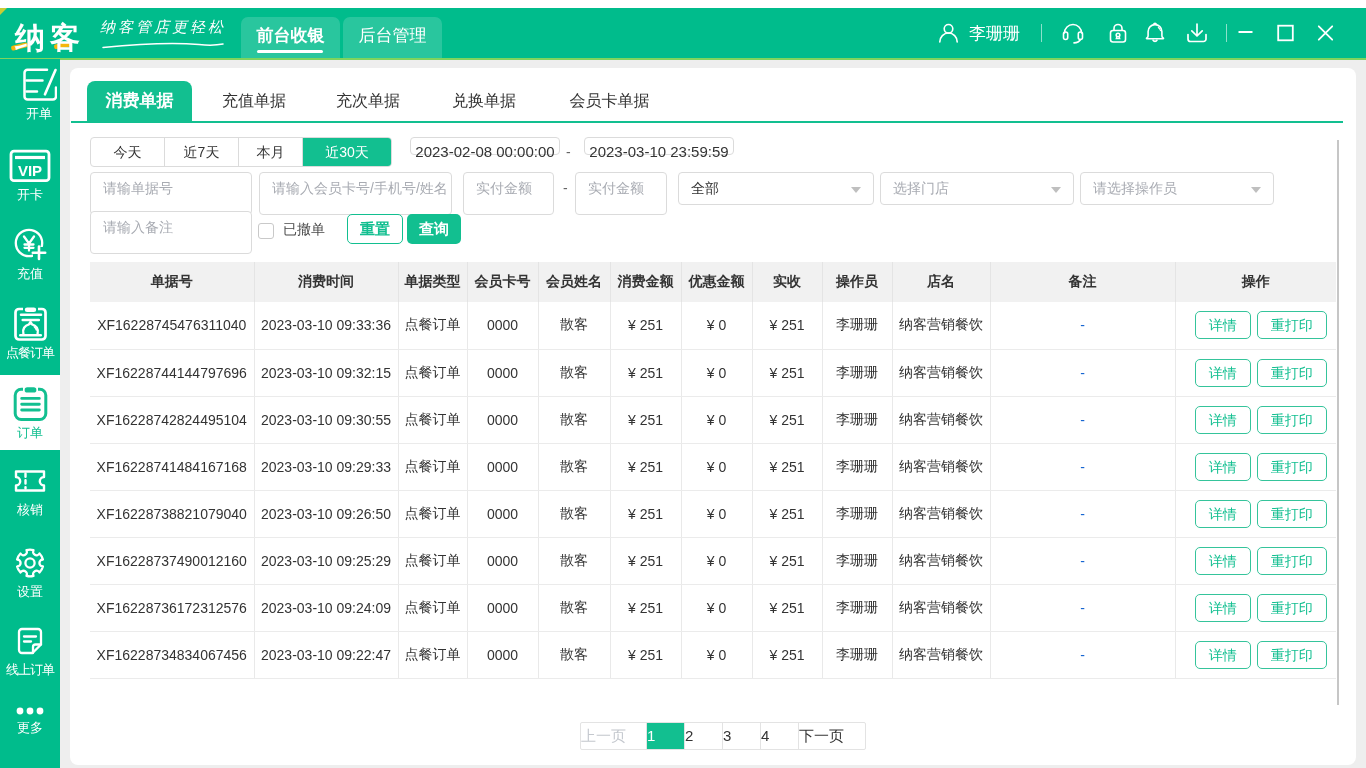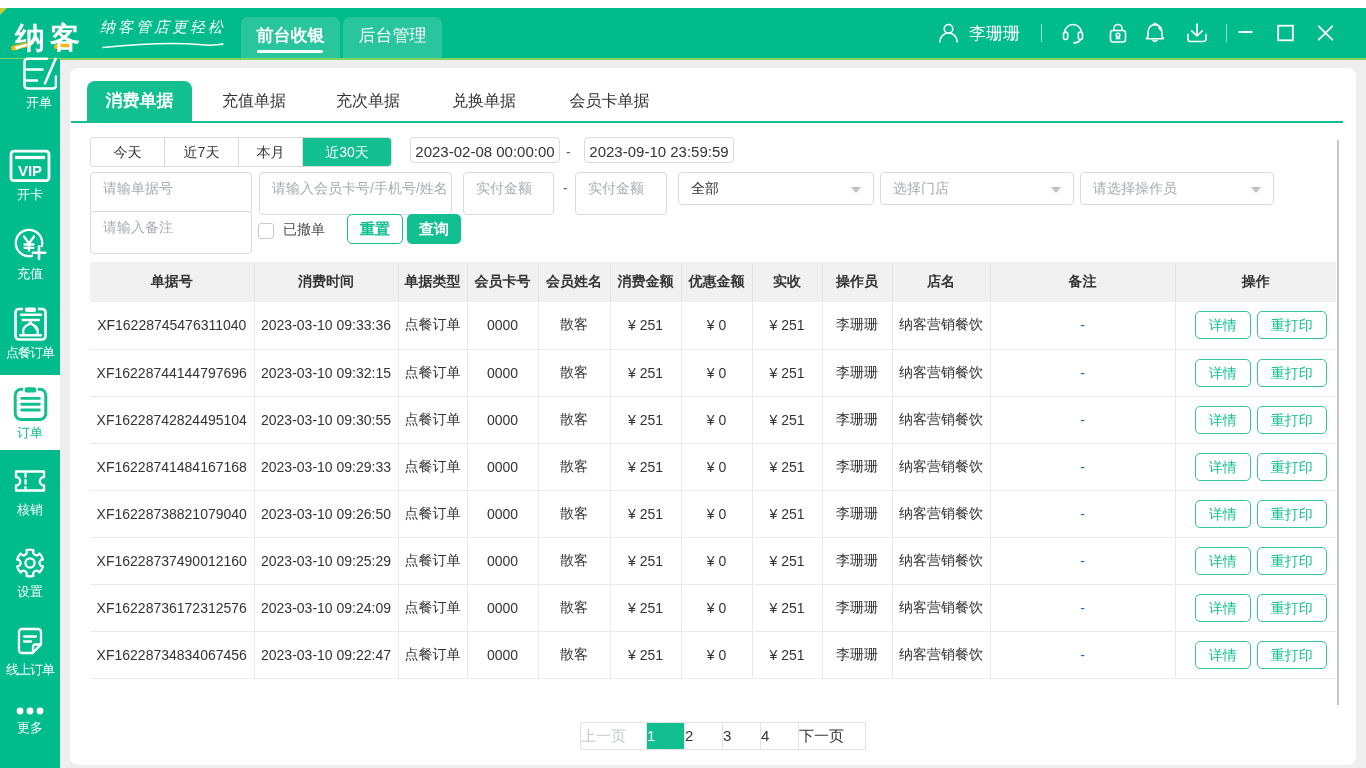--- a/index.html
+++ b/index.html
@@ -30,21 +30,21 @@
 #panel{position:absolute;left:70px;top:60px;width:1286px;height:697px;background:#fff;border-radius:8px;}
 #tabline{position:absolute;left:71px;top:113px;width:1272px;height:2px;background:#12BF90;}
 #tab-active{position:absolute;left:87px;top:73px;width:105px;height:40px;background:#12BF90;border-radius:8px 8px 0 0;color:#fff;font-weight:700;font-size:17px;text-align:center;line-height:40px;}
 .tab{position:absolute;top:73px;height:40px;color:#333333;font-size:16px;line-height:40px;text-align:center;width:110px;}
 
 .inp{position:absolute;height:43px;border:1px solid #DBDBDB;border-radius:4px;background:#fff;font-size:14px;color:#A8ABB2;line-height:31px;padding-left:12px;}
 .seg{position:absolute;left:90px;top:129px;height:30px;border:1px solid #DBDBDB;border-radius:4px;display:flex;overflow:hidden;}
 .seg div{height:28px;line-height:28px;text-align:center;font-size:14px;color:#333333;border-right:1px solid #DBDBDB;}
 .seg div:last-child{border-right:none;}
 .seg .on{background:#12BF90;color:#fff;border-right:none;}
-.dinp{position:absolute;top:129px;height:26px;border:1px solid #DBDBDB;border-radius:4px;font-size:15px;color:#333333;line-height:28px;text-align:center;}
+.dinp{position:absolute;top:129px;height:18px;border:1px solid #DBDBDB;border-radius:4px;font-size:15px;color:#333333;line-height:28px;text-align:center;}
 .dash{position:absolute;color:#666;font-size:14px;}
 .sel{position:absolute;top:164px;height:33px;border:1px solid #DBDBDB;border-radius:4px;font-size:14px;line-height:31px;padding-left:12px;}
 .arr{position:absolute;right:12px;top:14px;width:0;height:0;border-left:5px solid transparent;border-right:5px solid transparent;border-top:6px solid #BFBFBF;}
 #cb{position:absolute;left:258px;top:215px;width:16px;height:16px;border:1px solid #C9C9C9;border-radius:3px;background:#fff;}
 #cbl{position:absolute;left:283px;top:213px;font-size:14px;color:#4a4a4a;}
 #btn-reset{position:absolute;left:347px;top:206px;width:56px;height:30px;border:1px solid #12BF90;border-radius:5px;color:#12BF90;font-size:15px;font-weight:700;text-align:center;line-height:28px;background:#fff;}
 #btn-query{position:absolute;left:407px;top:206px;width:54px;height:30px;background:#12BF90;border-radius:5px;color:#fff;font-size:15px;font-weight:700;text-align:center;line-height:30px;}
 
 #tblwrap{position:absolute;left:90px;top:254px;width:1246px;height:446px;overflow:hidden;}
 table{border-collapse:collapse;table-layout:fixed;width:1246px;}
@@ -112,21 +112,21 @@
       <path d="M0.5 8 H14.5"></path>
     </svg>
 <svg class="tbi" style="left:1277px;" width="17" height="24" viewBox="0 0 17 24" fill="none" stroke="#fff" stroke-width="1.8">
       <rect x="1.2" y="4.7" width="14.6" height="14.6"></rect>
     </svg>
 <svg class="tbi" style="left:1317px;" width="17" height="24" viewBox="0 0 17 24" fill="none" stroke="#fff" stroke-width="1.8" stroke-linecap="round">
       <path d="M1.8 5.3 L15.2 18.7 M15.2 5.3 L1.8 18.7"></path>
     </svg>
 <div id="sidebar"></div>
     <div id="sb-active"></div>
-    <div class="sbi" style="top:48px;padding-left:18px;">
+    <div class="sbi" style="top:59px;padding-left:18px;">
       <svg width="35" height="35" viewBox="0 0 35 35" fill="none" stroke="#fff" stroke-width="2.5" stroke-linecap="round">
         <path d="M25 2.8 H5.5 a3 3 0 0 0-3 3 V29.5 a3 3 0 0 0 3 3 H31 a3 3 0 0 0 3-3 V20.5"></path>
         <path d="M4.5 13.5 H20.5 M4.5 24.5 H15"></path>
         <path d="M33.5 3 L23 27.3" stroke-width="2.6"></path>
       </svg>
       <div class="sbt" style="color:#fff;">开单</div>
     </div>
     <div class="sbi" style="top:141px;">
       <svg width="42" height="34" viewBox="0 0 42 34" fill="none" stroke="#fff" stroke-width="2.8">
         <rect x="2" y="2.2" width="38" height="29.5" rx="3"></rect>
@@ -203,21 +203,21 @@
 <div class="tab" style="left:429px;">兑换单据</div>
 <div class="tab" style="left:547px;width:125px;">会员卡单据</div>
 <div class="seg">
       <div style="width:74px;">今天</div>
       <div style="width:74px;">近7天</div>
       <div style="width:64px;">本月</div>
       <div class="on" style="width:88px;">近30天</div>
     </div>
 <div class="dinp" style="left:410px;width:150px;">2023-02-08 00:00:00</div>
 <div class="dash" style="left:566px;top:136px;">-</div>
-<div class="dinp" style="left:584px;width:150px;">2023-09-10 23:59:59</div>
+<div class="dinp" style="left:584px;width:150px;">2023-03-10 23:59:59</div>
 <div class="inp" style="left:90px;top:164px;width:162px;">请输单据号</div>
 <div class="inp" style="left:259px;top:164px;width:193px;">请输入会员卡号/手机号/姓名</div>
 <div class="inp" style="left:463px;top:164px;width:91px;">实付金额</div>
 <div class="dash" style="left:563px;top:172px;">-</div>
 <div class="inp" style="left:575px;top:164px;width:92px;">实付金额</div>
 <div class="sel" style="left:678px;width:196px;color:#333;">全部<div class="arr"></div></div>
 <div class="sel" style="left:880px;width:194px;color:#A8ABB2;">选择门店<div class="arr"></div></div>
 <div class="sel" style="left:1080px;width:194px;color:#A8ABB2;">请选择操作员<div class="arr"></div></div>
 <div class="inp" style="left:90px;top:203px;width:162px;">请输入备注</div>
 <div id="cb"></div>

